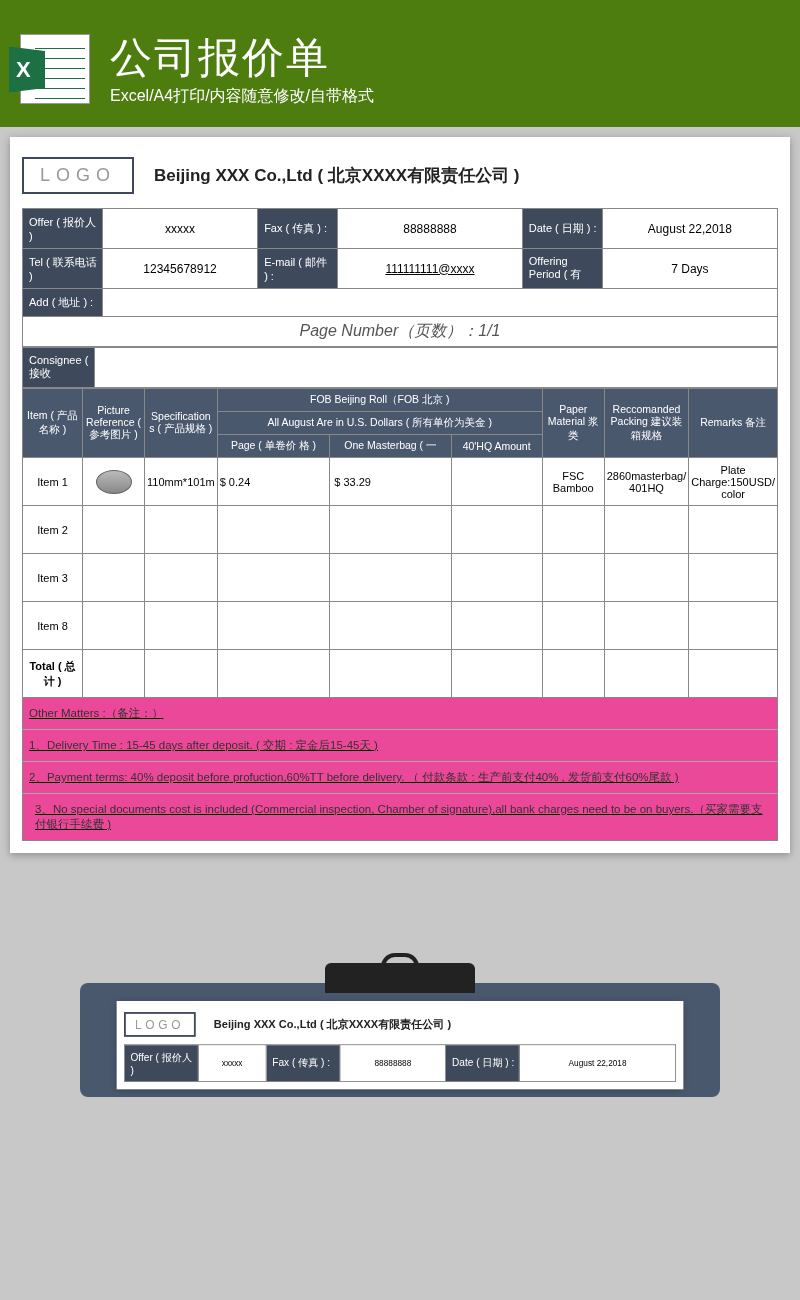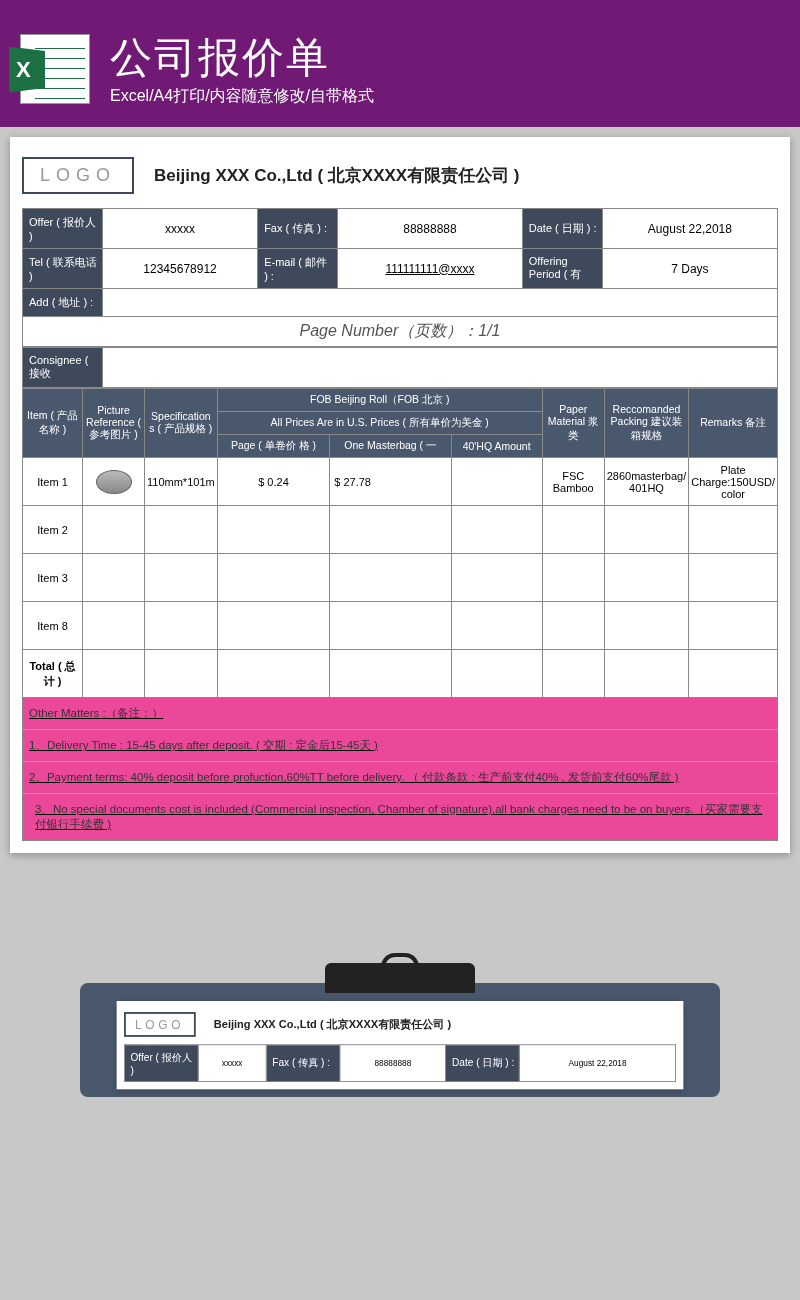--- a/index.html
+++ b/index.html
@@ -5,21 +5,21 @@
   * { box-sizing: border-box; margin: 0; padding: 0; }
   body {
     font-family: "Microsoft YaHei", Arial, sans-serif;
     background: #c8c8c8;
     width: 800px;
   }
   .page-header {
     display: flex;
     align-items: center;
     padding: 30px 20px 20px 20px;
-    background: #701a75;
+    background: #4d7c0f;
   }
   .excel-icon {
     width: 70px;
     height: 70px;
     background: #fff;
     border: 1px solid #999;
     position: relative;
     margin-right: 20px;
   }
   .excel-icon::before {
@@ -243,21 +243,21 @@
     <tr>
       <td class="lbl">Add ( 地址 ) :</td>
       <td colspan="5"></td>
     </tr>
   </tbody>
     </table>
   <div class="page-num">Page Number（页数）：1/1</div>
   <table class="info" style="border-top:none">
     <tbody>
         <tr>
-      <td class="lbl" style="width:80px">Consignee ( 接收</td>
+      <td class="lbl" style="width:72px">Consignee ( 接收</td>
       <td></td>
     </tr>
   </tbody>
     </table>
 
   <table class="items">
     <thead>
       <tr>
         <th rowspan="3" style="width:60px">Item
 ( 产品名称 )</th>
@@ -271,40 +271,40 @@
         <th rowspan="3" style="width:62px">Paper
 Material
 浆类</th>
         <th rowspan="3" style="width:78px">Reccomanded
 Packing
 建议装箱规格</th>
         <th rowspan="3" style="width:62px">Remarks
 备注</th>
       </tr>
       <tr>
-        <th colspan="3">All Prices Are in U.S. Prices ( 所有单价为美金 )</th>
+        <th colspan="3">All August Are in U.S. Dollars ( 所有单价为美金 )</th>
       </tr>
       <tr>
         <th>Page ( 单卷价
 格 )</th>
         <th>One
 Masterbag ( 一</th>
         <th>40'HQ
 Amount</th>
       </tr>
     </thead>
     <tbody id="items-body">
         <tr>
           <td>Item 1</td>
           <td>
             <div class="pic-ref"></div>
           </td>
           <td>110mm*101m</td>
-          <td style="text-align:center;">$        0.24</td>
-          <td style="text-align:left;padding-left:4px">$       27.78</td>
+          <td style="text-align:left;">$        0.24</td>
+          <td style="text-align:left;padding-left:4px">$       33.29</td>
           <td></td>
           <td>FSC Bamboo</td>
           <td style="white-space:pre-line">2860masterbag/
 401HQ</td>
           <td style="white-space:pre-line">Plate
 Charge:150USD/
 color</td>
         </tr>
         <tr>
           <td>Item 2</td>

